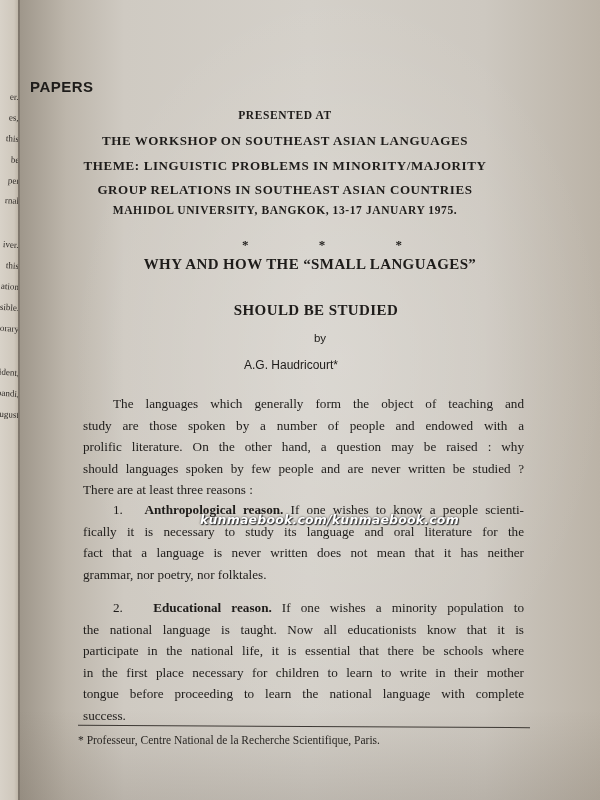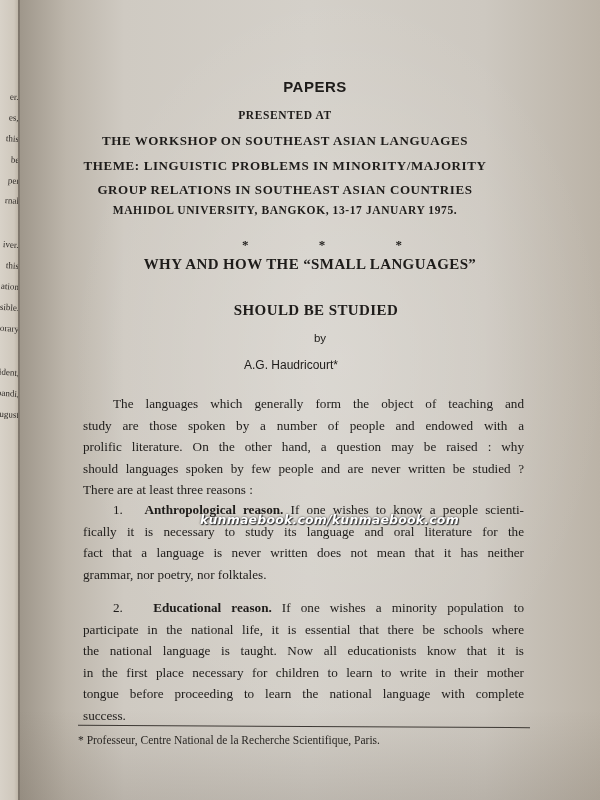--- a/index.html
+++ b/index.html
@@ -70,21 +70,21 @@
     }
     .papers {
       position: absolute;
       top: 78px;
       left: 0;
       width: 580px;
       font-family: "Liberation Sans", sans-serif;
       font-weight: bold;
       font-size: 15px;
       letter-spacing: 0.5px;
-      text-align: center;
+      text-align: left;
       padding-left: 10px;
       box-sizing: border-box;
     }
     .heading-block {
       position: absolute;
       left: 0;
       width: 520px;
       text-align: center;
       font-weight: bold;
       font-size: 13px;
@@ -254,22 +254,22 @@
       <span class="line">fact that a language is never written does not mean that it has neither</span>
       <span class="line last">grammar, nor poetry, nor folktales.</span>
     </div>
 
     <div class="body para-3" style="left:47px;">
       <span class="line indent">
         <span>2.</span>&nbsp;&nbsp;
         <span class="bold">Educational reason.</span>
         <span>If one wishes a minority population to</span>
       </span>
+      <span class="line">the national language is taught.   Now all educationists know that it is</span>
       <span class="line">participate in the national life, it is essential that there be schools where</span>
-      <span class="line">the national language is taught.   Now all educationists know that it is</span>
       <span class="line">in the first place necessary for children to learn to write in their mother</span>
       <span class="line">tongue before proceeding to learn the national language with complete</span>
       <span class="line last">success.</span>
     </div>
 
     <div class="footnote-rule"></div>
     <div class="footnote">* Professeur, Centre National de la Recherche Scientifique, Paris.</div>
 
     <div class="page-bottom-shade"></div>
   </div>

